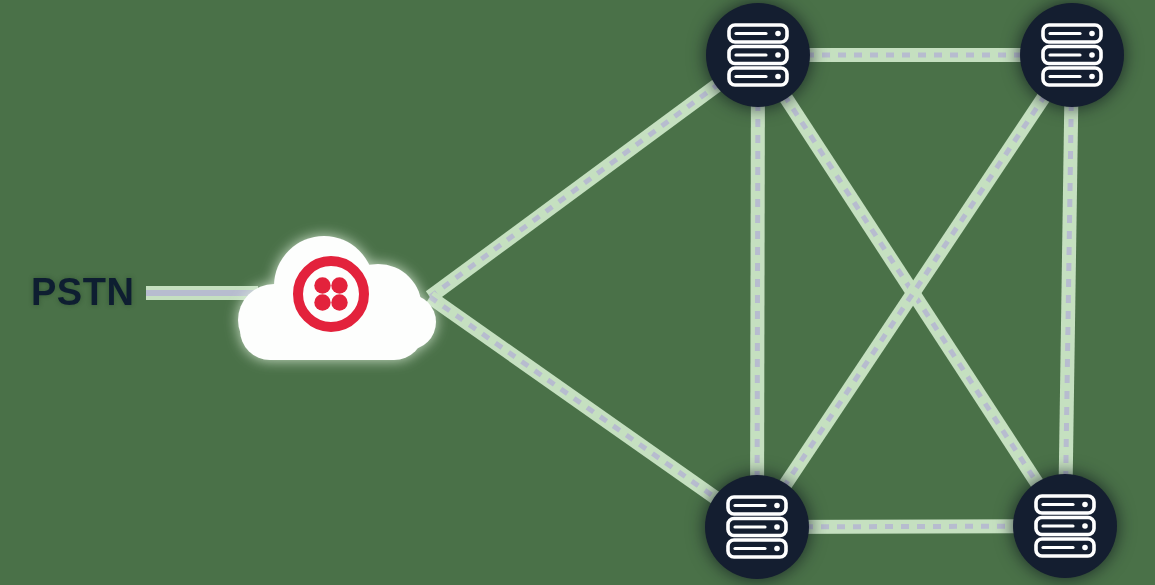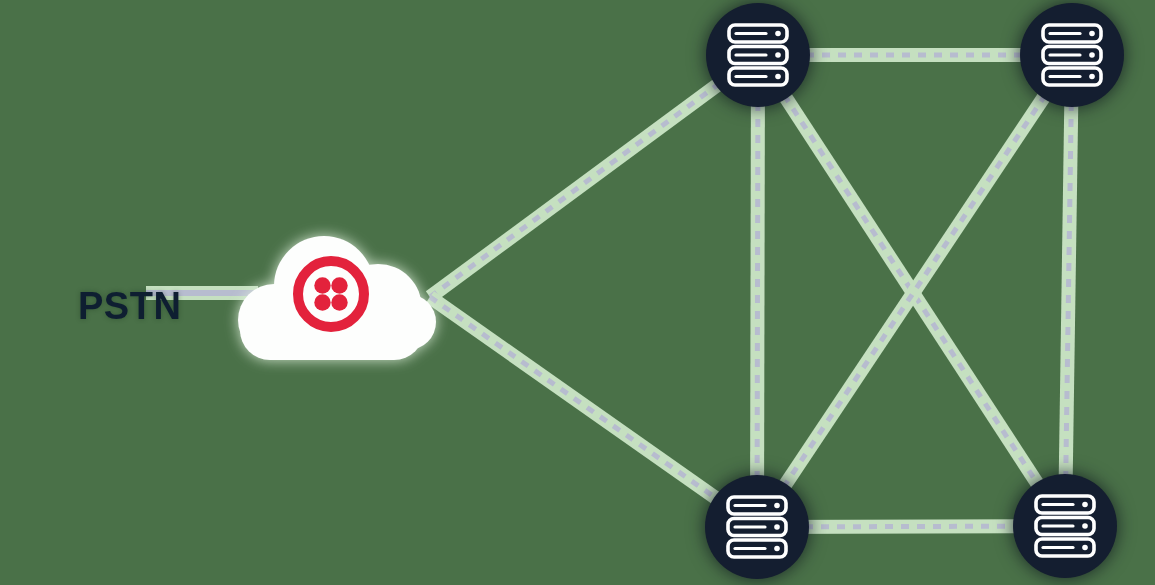--- a/index.html
+++ b/index.html
@@ -64,29 +64,28 @@
   }
   .server-line{
     stroke:#ffffff;
     stroke-width:3.2;
     stroke-linecap:round;
   }
   .server-dot{ fill:#ffffff; }
   #pstn-label{
     position:absolute;
     left:31px;
-    top:285px;
+    top:271px;
     z-index:4;
     font-size:38px;
     font-weight:bold;
     letter-spacing:0.5px;
     color:var(--text,#0e1e31);
     text-shadow:0 0 5px rgba(16,40,20,0.35);
     user-select:none;
-    margin-left:47px;
   }
 </style>
 </head>
 <body>
 
 <div id="stage">
 
   <svg id="links-layer" width="1155" height="585" viewBox="0 0 1155 585">
       <g>
         <line class="link-casing" x1="146" y1="293" x2="258" y2="293"></line>

